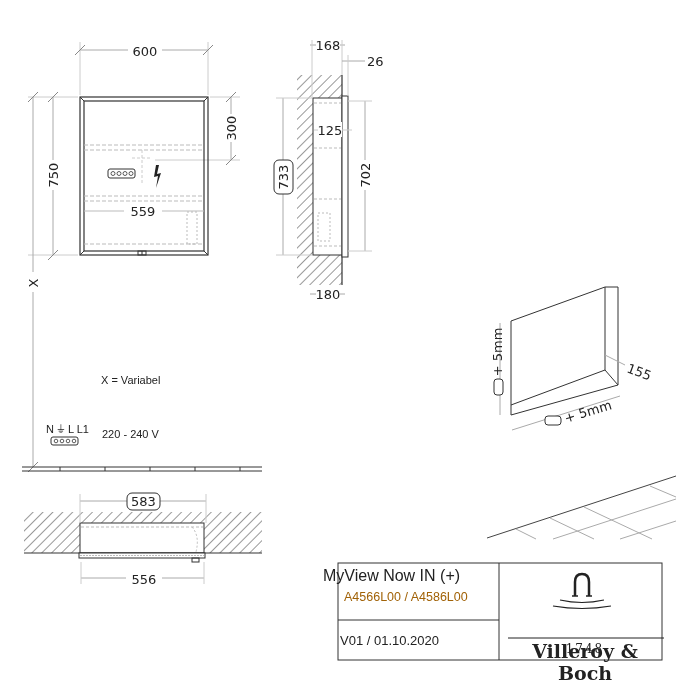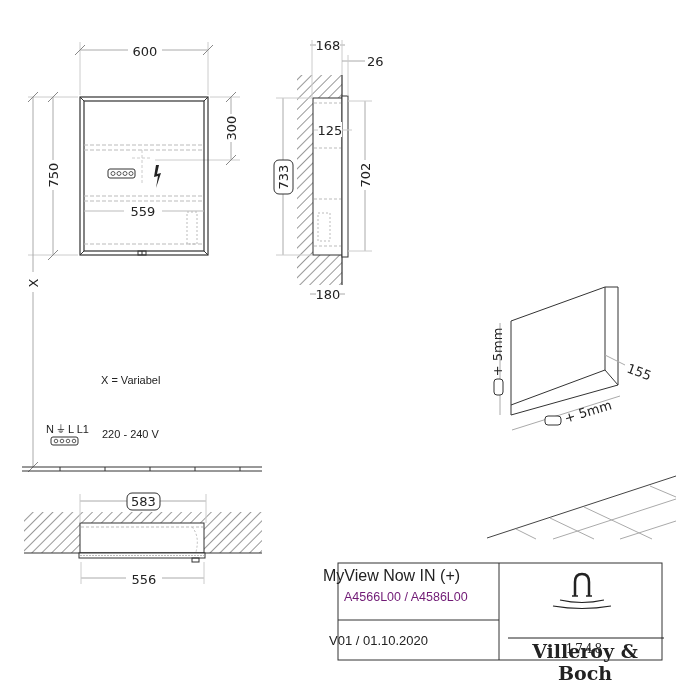--- a/index.html
+++ b/index.html
@@ -1,22 +1,22 @@
 <!DOCTYPE html>
 <html><head>
 <meta charset="utf-8">
 <style>
   html,body{margin:0;padding:0;background:#ffffff;}
   body{width:700px;height:700px;position:relative;overflow:hidden;font-family:"Liberation Sans",sans-serif;}
   svg{position:absolute;left:0;top:0;}
   .dim{font-family:"DejaVu Sans",sans-serif;font-size:13px;fill:#222;}
   .lbl{font-family:"Liberation Sans",sans-serif;font-size:11px;fill:#222;}
   .tb-title{position:absolute;left:323px;top:567px;font-size:16px;color:#222;}
-  .tb-art{position:absolute;left:344px;top:590px;font-size:12.5px;color:#701a75;}
-  .tb-ver{position:absolute;left:329px;top:633px;font-size:13px;color:#222;}
+  .tb-art{position:absolute;left:344px;top:590px;font-size:12.5px;color:#a16207;}
+  .tb-ver{position:absolute;left:340px;top:633px;font-size:13px;color:#222;}
   .vb-name{position:absolute;left:505px;top:640px;width:160px;text-align:center;font-family:"DejaVu Serif","Liberation Serif",serif;font-weight:bold;font-size:19px;color:#222;}
   .vb-year{position:absolute;left:505px;top:642px;width:160px;text-align:center;font-family:"DejaVu Serif","Liberation Serif",serif;font-weight:normal;font-size:12px;letter-spacing:2px;color:#222;}
 </style>
 </head>
 <body>
 
 <svg width="700" height="700" viewBox="0 0 700 700">
   <defs>
     <pattern id="hatch" patternUnits="userSpaceOnUse" width="7" height="7" patternTransform="rotate(45)">
       <line x1="0" y1="0" x2="0" y2="7" stroke="#333" stroke-width="1"></line>

